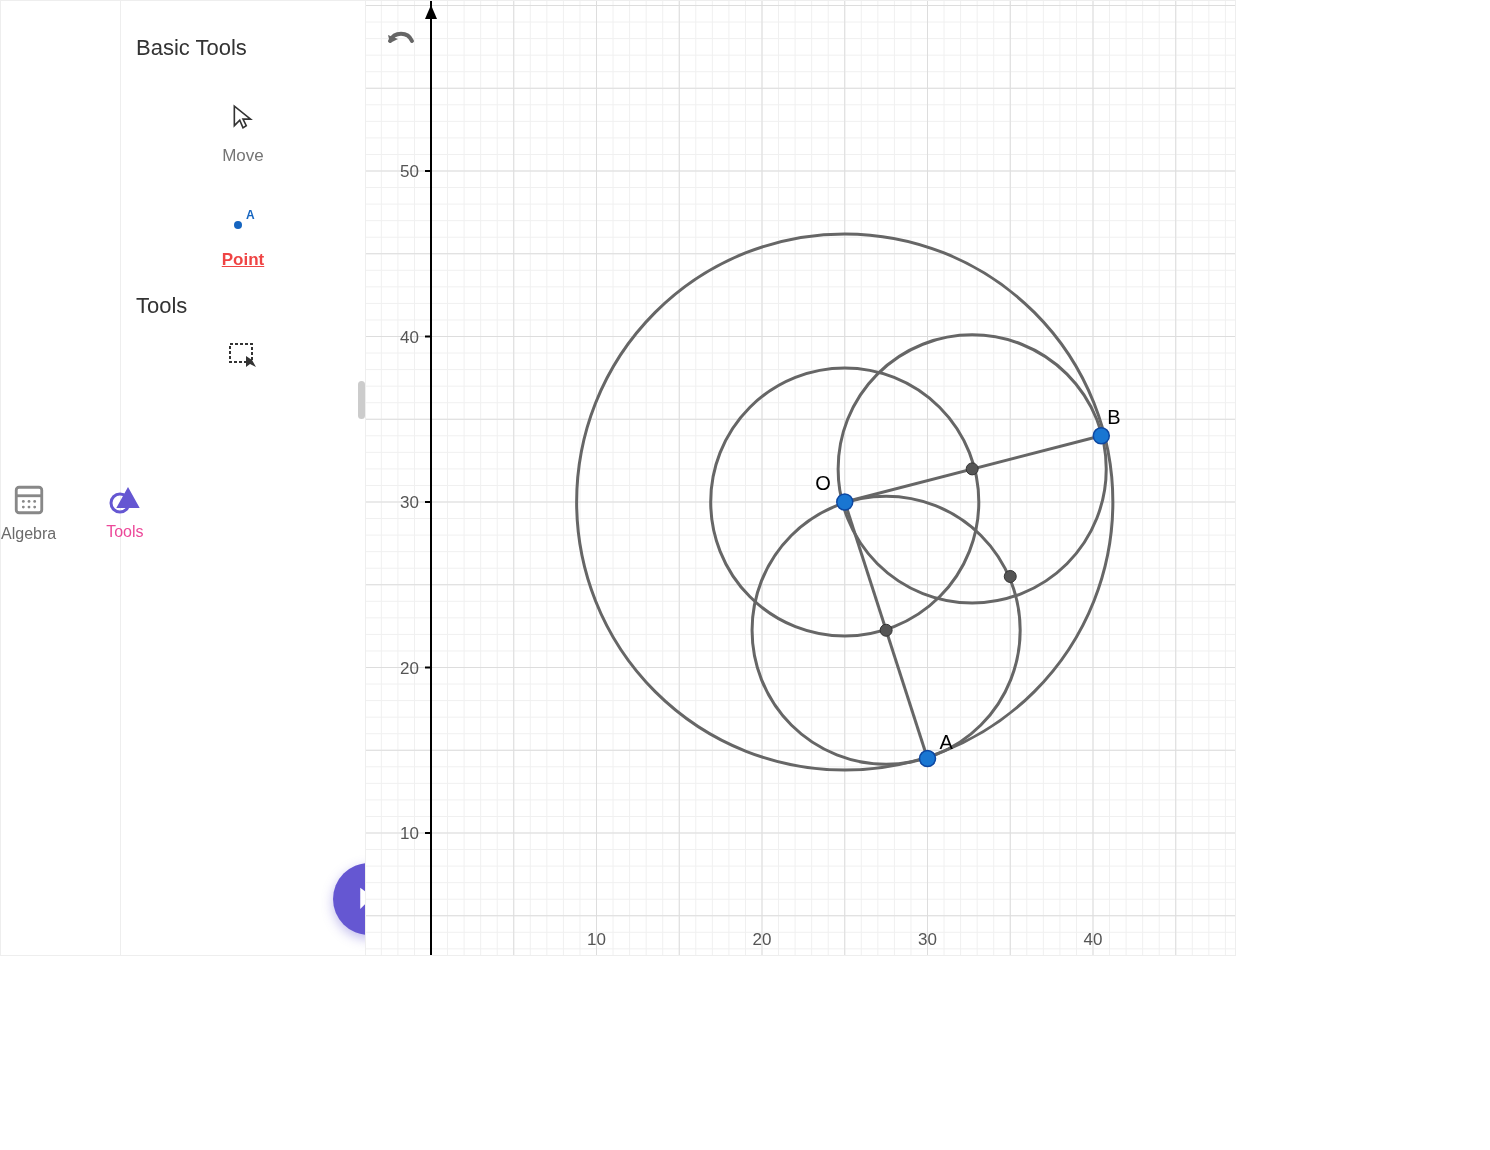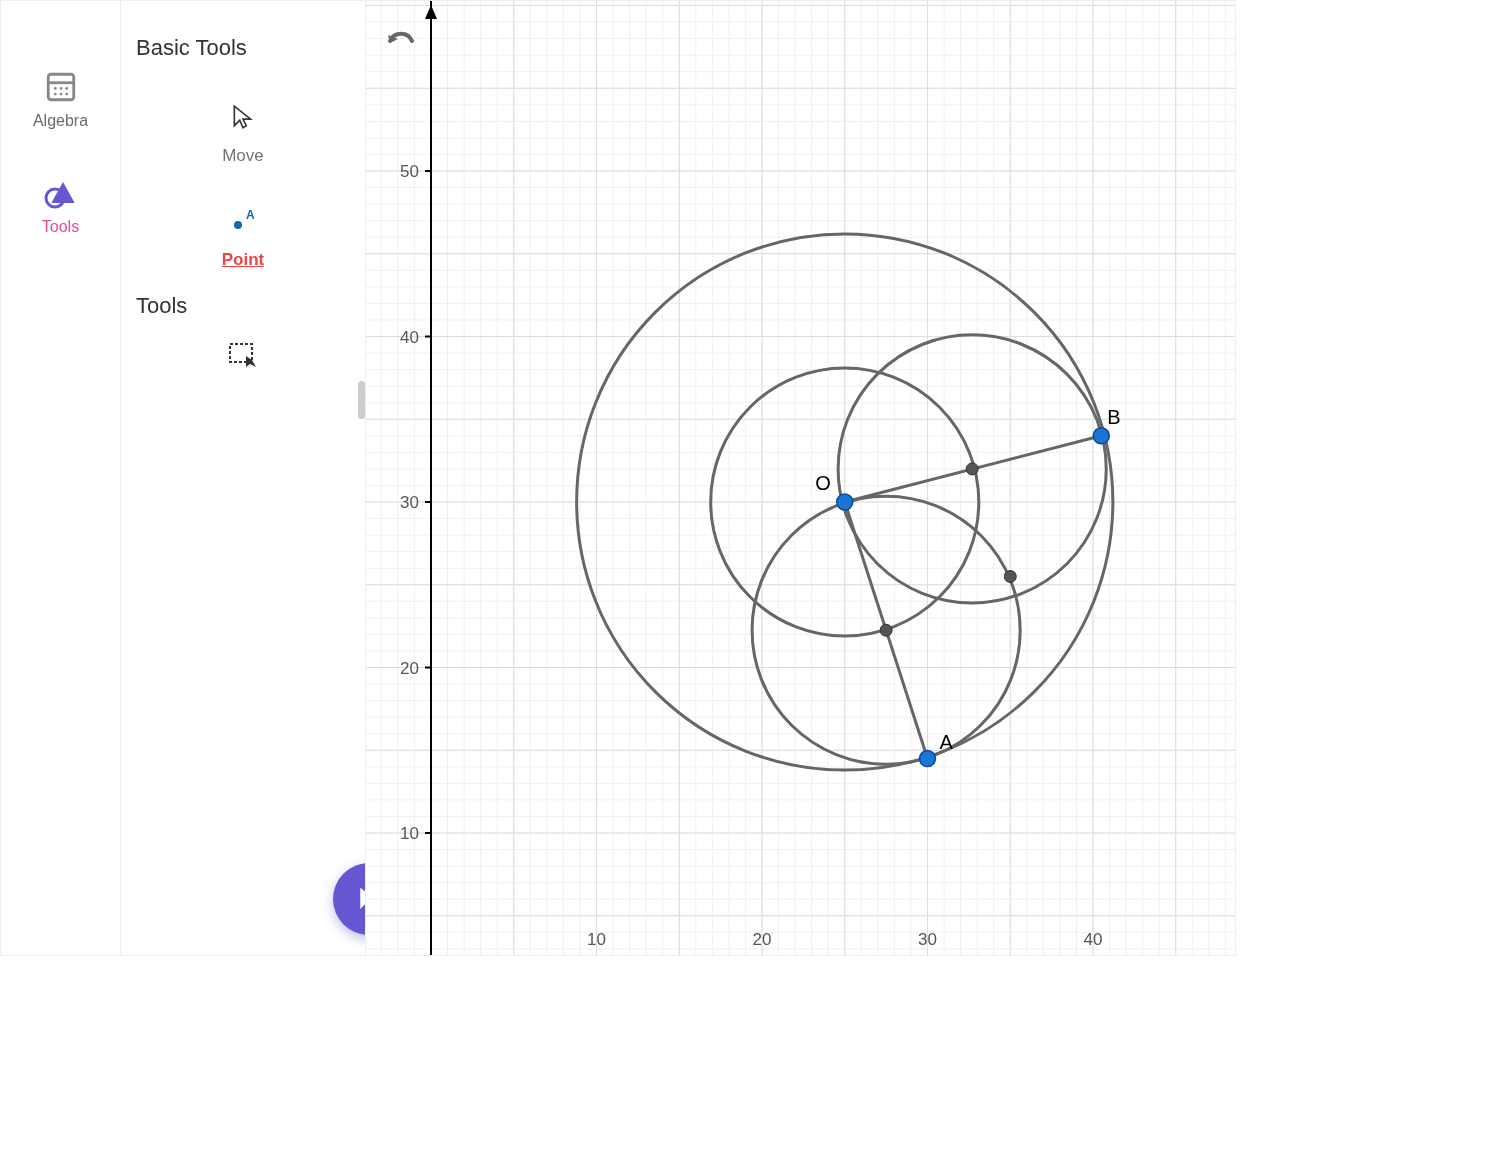--- a/index.html
+++ b/index.html
@@ -1,18 +1,18 @@
 <!DOCTYPE html>
 <html><head>
 <meta charset="utf-8">
 <style>
   * { box-sizing: border-box; }
   html, body { margin:0; padding:0; height:100%; font-family: Arial, Helvetica, sans-serif; background:#fff; }
   .app { display:flex; width:1236px; height:956px; position:relative; border:1px solid #eee; }
-  .nav { width:120px; border-right:1px solid #eee; padding-top:69px; display:flex; flex-direction:column; align-items:center; gap:50px; }
+  .nav { width:120px; border-right:1px solid #eee; padding-top:69px; display:flex; flex-direction:row; align-items:center; gap:50px; }
   .nav-item { display:flex; flex-direction:column; align-items:center; gap:8px; cursor:pointer; }
   .nav-item span.label { font-size:16px; color:#6b6b6b; }
   .nav-item.active span.label { color:#ec4899; }
   .tools-panel { width:245px; border-right:1px solid #eee; padding:20px 15px; overflow:hidden; position:relative; }
   .tools-panel h2 { margin:14px 0 20px 0; font-size:22px; font-weight:500; color:#333; }
   .tool-item { display:flex; flex-direction:column; align-items:center; gap:10px; padding:18px 0; cursor:pointer; }
   .tool-item .tool-label { font-size:17px; color:#757575; text-align:center; line-height:1.3; }
   .tool-item.active .tool-label { color:#ef4444; font-weight:600;text-decoration:underline; }
   .tool-icon { width:36px; height:36px; display:flex; align-items:center; justify-content:center; }
   .edit-header { font-size:22px; color:#333; margin-top:4px; }

